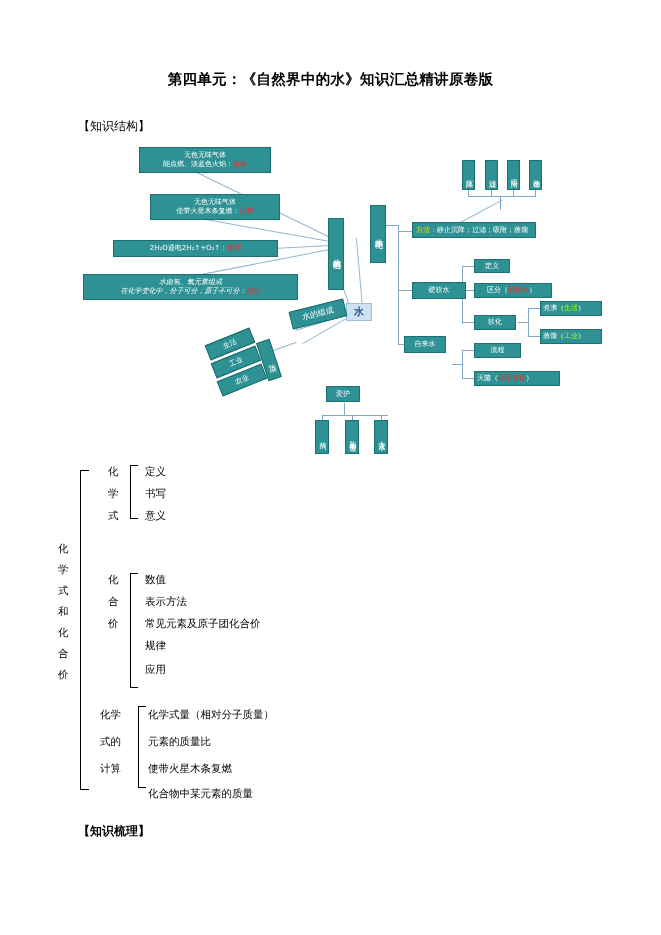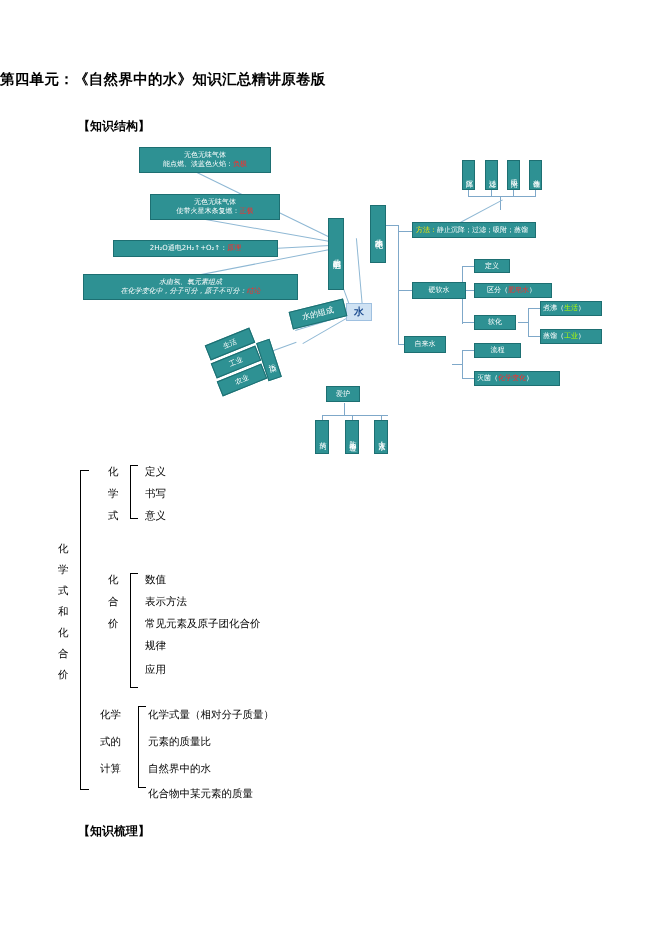--- a/index.html
+++ b/index.html
@@ -18,32 +18,32 @@
   .page {
     position: relative;
     width: 661px;
     height: 935px;
   }
   .title {
     position: absolute;
     left: 0;
     top: 70px;
     width: 661px;
-    text-align: left;
+    text-align: center;
     font-size: 14.5px;
     font-weight: bold;
     font-family: "DejaVu Serif", serif;
     letter-spacing: 0.3px;
   }
   .heading-struct {
     position: absolute;
     left: 78px;
     top: 118px;
     font-size: 12px;
-    font-weight: bold;
+    font-weight: normal;
     font-family: "DejaVu Serif", serif;
   }
   .heading-review {
     position: absolute;
     left: 78px;
     top: 823px;
     font-size: 12px;
     font-weight: bold;
     font-family: "DejaVu Serif", serif;
   }
@@ -285,18 +285,18 @@
   <div class="otxt" style="left:145px; top:663px;">应用</div>
 
   <div class="otxt" style="left:100px; top:708px;">化学</div>
   <div class="otxt" style="left:100px; top:735px;">式的</div>
   <div class="otxt" style="left:100px; top:762px;">计算</div>
 
   <div class="brace" style="left:138px; top:706px; width:8px; height:82px;"></div>
 
   <div class="otxt" style="left:148px; top:708px;">化学式量（相对分子质量）</div>
   <div class="otxt" style="left:148px; top:735px;">元素的质量比</div>
-  <div class="otxt" style="left:148px; top:762px;">自然界中的水</div>
+  <div class="otxt" style="left:148px; top:762px;">使带火星木条复燃</div>
   <div class="otxt" style="left:148px; top:787px;">化合物中某元素的质量</div>
 
   <div class="heading-review">【知识梳理】</div>
 
 </div>
 
 </body></html>

